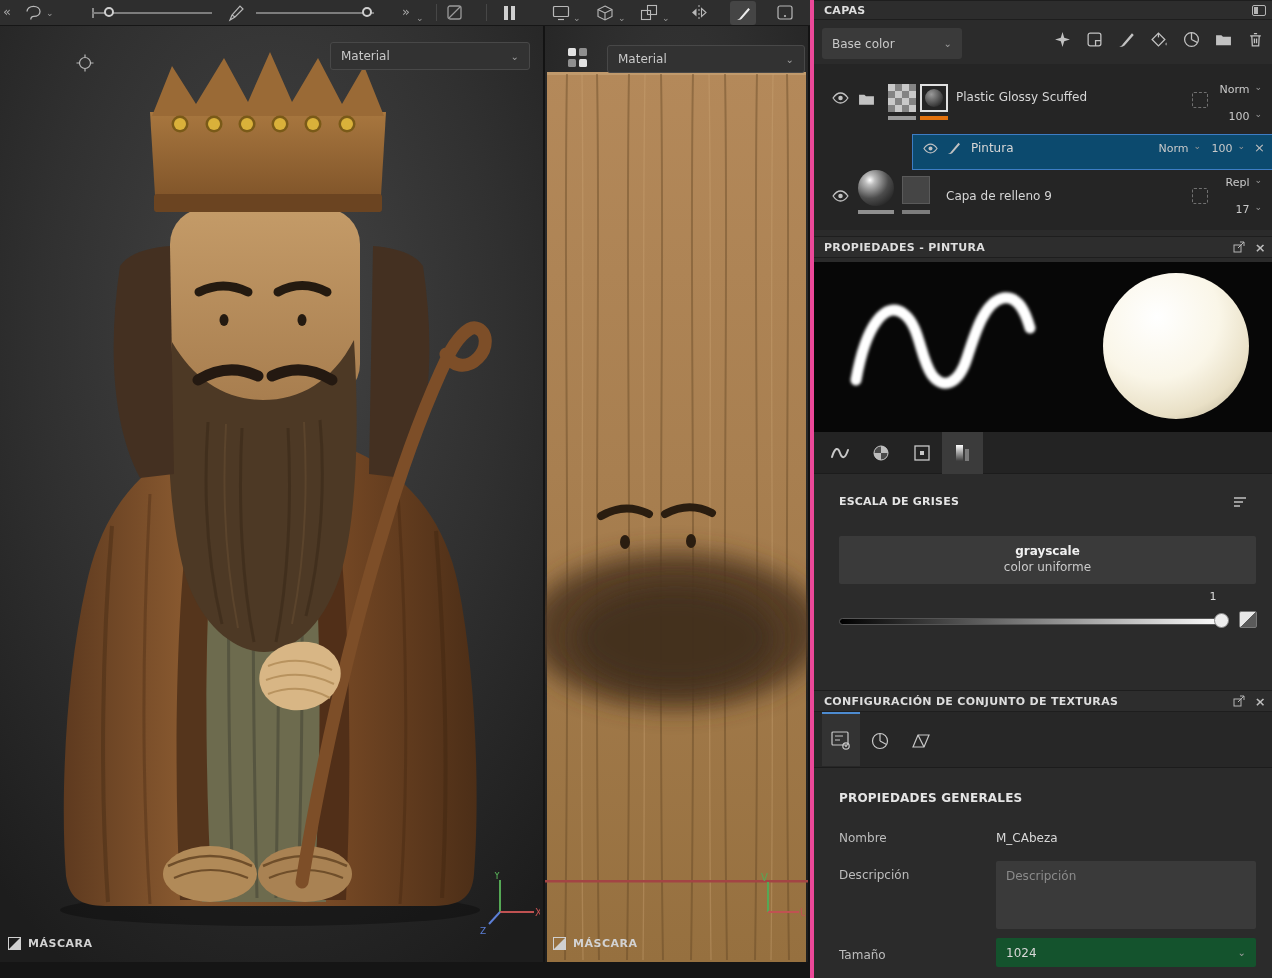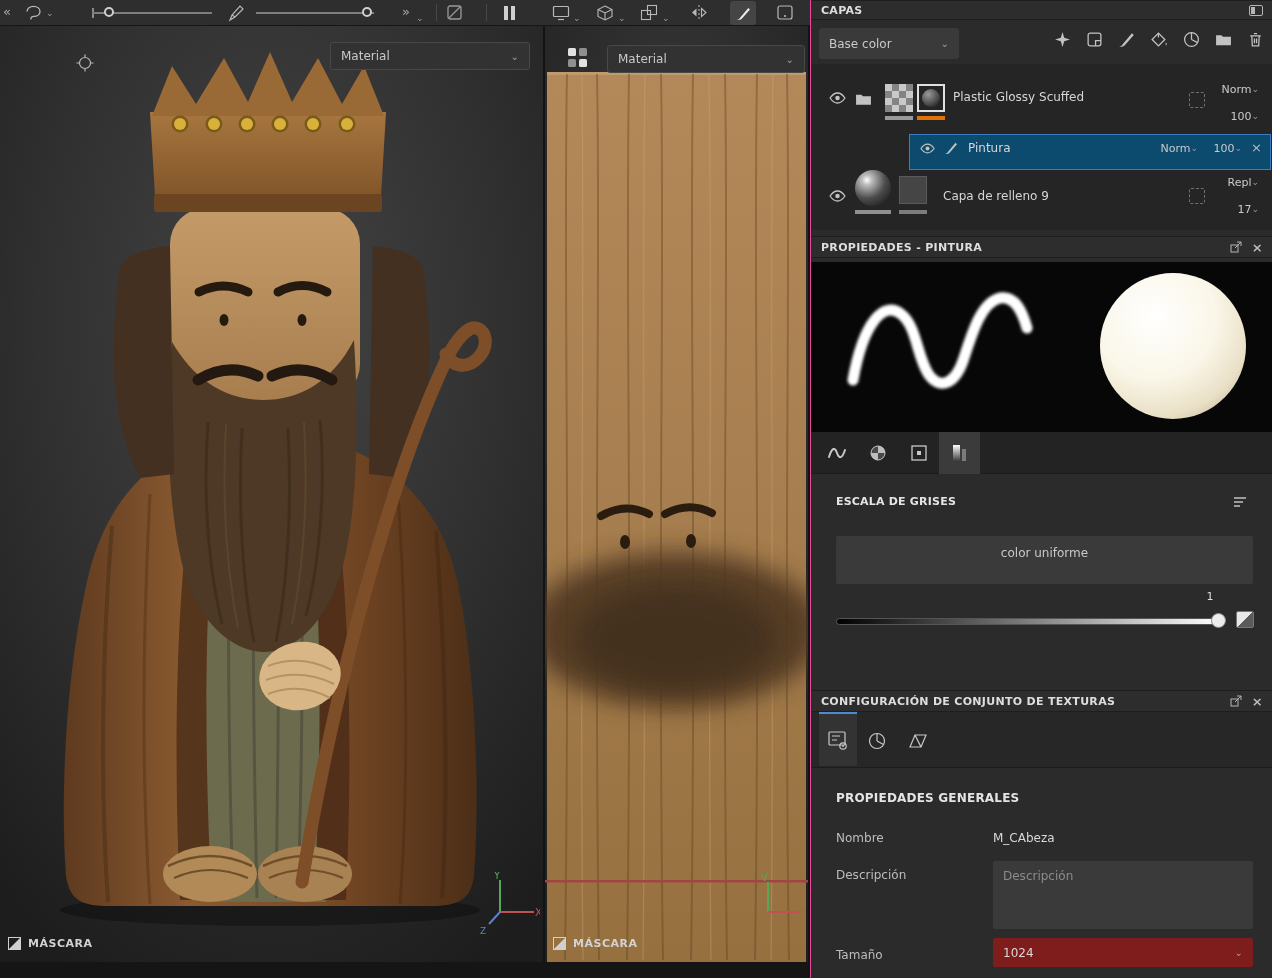--- a/index.html
+++ b/index.html
@@ -19,27 +19,27 @@
   
   #vp3{position:absolute;left:0;top:26px;width:543px;height:936px;overflow:hidden}
   #vp2{position:absolute;left:545px;top:26px;width:263px;height:936px;overflow:hidden}
   .vsep{position:absolute;top:26px;width:2px;height:936px;background:#131313;z-index:4}
   #bottom-strip{position:absolute;left:0;top:962px;width:810px;height:16px;background:#151515}
   .dd{position:absolute;background:#323232;border:1px solid #484848;border-radius:3px;display:flex;align-items:center;padding:8px 10px;font-size:12px;color:#c9c9c9;z-index:3}
   .dd .dchev{margin-left:auto;font-size:10px;color:#9f9f9f}
   .mask-tag{position:absolute;display:flex;align-items:center;gap:7px;font-size:11px;font-weight:bold;letter-spacing:.5px;color:#d2d2d2;z-index:3}
   .ico{position:absolute;display:flex;align-items:center;justify-content:center}
   
-  #rp{position:absolute;left:810px;top:0;width:462px;height:978px;background:#2b2b2b;border-left:1px solid #ec4899}
+  #rp{position:absolute;left:810px;top:0;width:462px;height:978px;background:#2b2b2b;border-left:4px solid #ec4899}
   .sec-hdr{position:absolute;left:0;width:462px;height:22px;background:#2d2d2d;border-top:1px solid #1e1e1e;border-bottom:1px solid #1e1e1e;display:flex;align-items:center;gap:10px;padding:0 10px;font-size:11px;font-weight:bold;color:#dedede;letter-spacing:.3px}
   .sec-hdr .sp{flex:1}
   .hdr-x{font-size:13px;color:#bdbdbd;line-height:1}
   .lay-row{position:absolute;left:0;width:462px}
   .layer-name{position:absolute;font-size:12px;color:#d6d6d6;white-space:nowrap}
-  .blend{position:absolute;font-size:11px;color:#c9c9c9;display:flex;align-items:center;}
+  .blend{position:absolute;font-size:11px;color:#c9c9c9;display:flex;align-items:flex-start;gap:5px}
   .thumb{position:absolute;width:28px;height:28px}
   .checker{background-color:#c9c9c9;background-image:linear-gradient(45deg,#848484 25%,transparent 25%,transparent 75%,#848484 75%),linear-gradient(45deg,#848484 25%,transparent 25%,transparent 75%,#848484 75%);background-position:0 0,7px 7px;background-size:14px 14px}
   .mat-thumb{background:#242424;border:2px solid #e0e0e0}
   .mat-thumb i{position:absolute;inset:3px;border-radius:50%;background:radial-gradient(circle at 35% 30%,#9a9a9a,#333 75%)}
   .bar{position:absolute;height:4px;width:28px}
   .dashed-box{position:absolute;width:16px;height:16px;border:1px dashed #707070;border-radius:2px}
   #sel-layer{position:absolute;left:98px;top:134px;width:362px;height:36px;border:1px solid #3d7dc4;background:#0c4a6e;z-index:2}
   .sphere-thumb{position:absolute;width:36px;height:36px;border-radius:50%;background:radial-gradient(circle at 33% 28%,#fff 0%,#bdbdbd 14%,#4c4c4c 52%,#0d0d0d 100%)}
   .mask-thumb{position:absolute;width:28px;height:28px;background:#454545;border:1px solid #5a5a5a}
   #preview{position:absolute;left:0;top:262px;width:462px;height:170px;background:#070707}
@@ -54,21 +54,21 @@
   #gs-handle{position:absolute;left:400px;top:613px;width:15px;height:15px;border-radius:50%;background:#ededed;border:1px solid #888}
   #gs-val{position:absolute;left:386px;top:590px;width:26px;text-align:center;font-size:11px;color:#dcdcdc}
   #gs-pick{position:absolute;left:425px;top:611px;width:18px;height:17px;border:1px solid #777;border-radius:2px;background:linear-gradient(135deg,#e8e8e8 50%,#5a5a5a 50%)}
   .ts-tabs{position:absolute;left:0;top:712px;width:462px;height:56px;background:#272727;border-bottom:1px solid #1c1c1c}
   .tstab{position:absolute;top:2px;width:38px;height:54px;display:flex;align-items:center;justify-content:center}
   .tstab.sel{background:#333;border-top:2px solid #4d8bd0;top:0}
   .form-label{position:absolute;left:25px;font-size:12px;color:#bdbdbd}
   .form-value{position:absolute;left:182px;font-size:12px;color:#d8d8d8}
   #desc-ta{position:absolute;left:182px;top:861px;width:260px;height:68px;background:#3a3a3a;border:none;border-radius:2px;color:#ddd;font-size:12px;font-family:"DejaVu Sans","Liberation Sans",sans-serif;padding:8px 10px;resize:none;outline:none}
   #desc-ta::placeholder{color:#8b8b8b}
-  .sel-box{position:absolute;background:#7f1d1d;border-radius:2px;display:flex;align-items:center;padding:0 10px;font-size:12px;color:#d8d8d8}
+  .sel-box{position:absolute;background:#14532d;border-radius:2px;display:flex;align-items:center;padding:0 10px;font-size:12px;color:#d8d8d8}
   .sel-box .dchev{margin-left:auto;font-size:10px;color:#9f9f9f}
   .rp-title{position:absolute;font-size:12px;font-weight:bold;color:#e4e4e4;letter-spacing:.2px}
 </style>
 </head>
 <body>
 
 <div id="app">
 
   <div id="toolbar">
     <span class="tbi chevtxt" style="left:3px;top:5px">«</span>
@@ -538,20 +538,21 @@
     </div>
 
     <span class="rp-title" style="left:25px;top:495px;font-size:11px">ESCALA DE GRISES</span>
     <span class="ico" style="left:1231px;top:0"></span>
     <span class="ico" style="right:24px;top:496px;position:absolute">
         <svg width="16" height="12">
           <path d="M2,2 L14,2 M2,6 L11,6 M2,10 L8,10" stroke="#c2c2c2" stroke-width="1.4"></path>
         </svg>
       </span>
     <div class="gs-box">
+      <div class="t1">grayscale</div>
       <div class="t2">color uniforme</div>
     </div>
     <div id="gs-val">1</div>
     <div id="gs-track"></div>
     <div id="gs-handle"></div>
     <div id="gs-pick"></div>
 
     <div class="sec-hdr" style="top:690px">
       <span>CONFIGURACIÓN DE CONJUNTO DE TEXTURAS</span>
       <span class="sp"></span>

